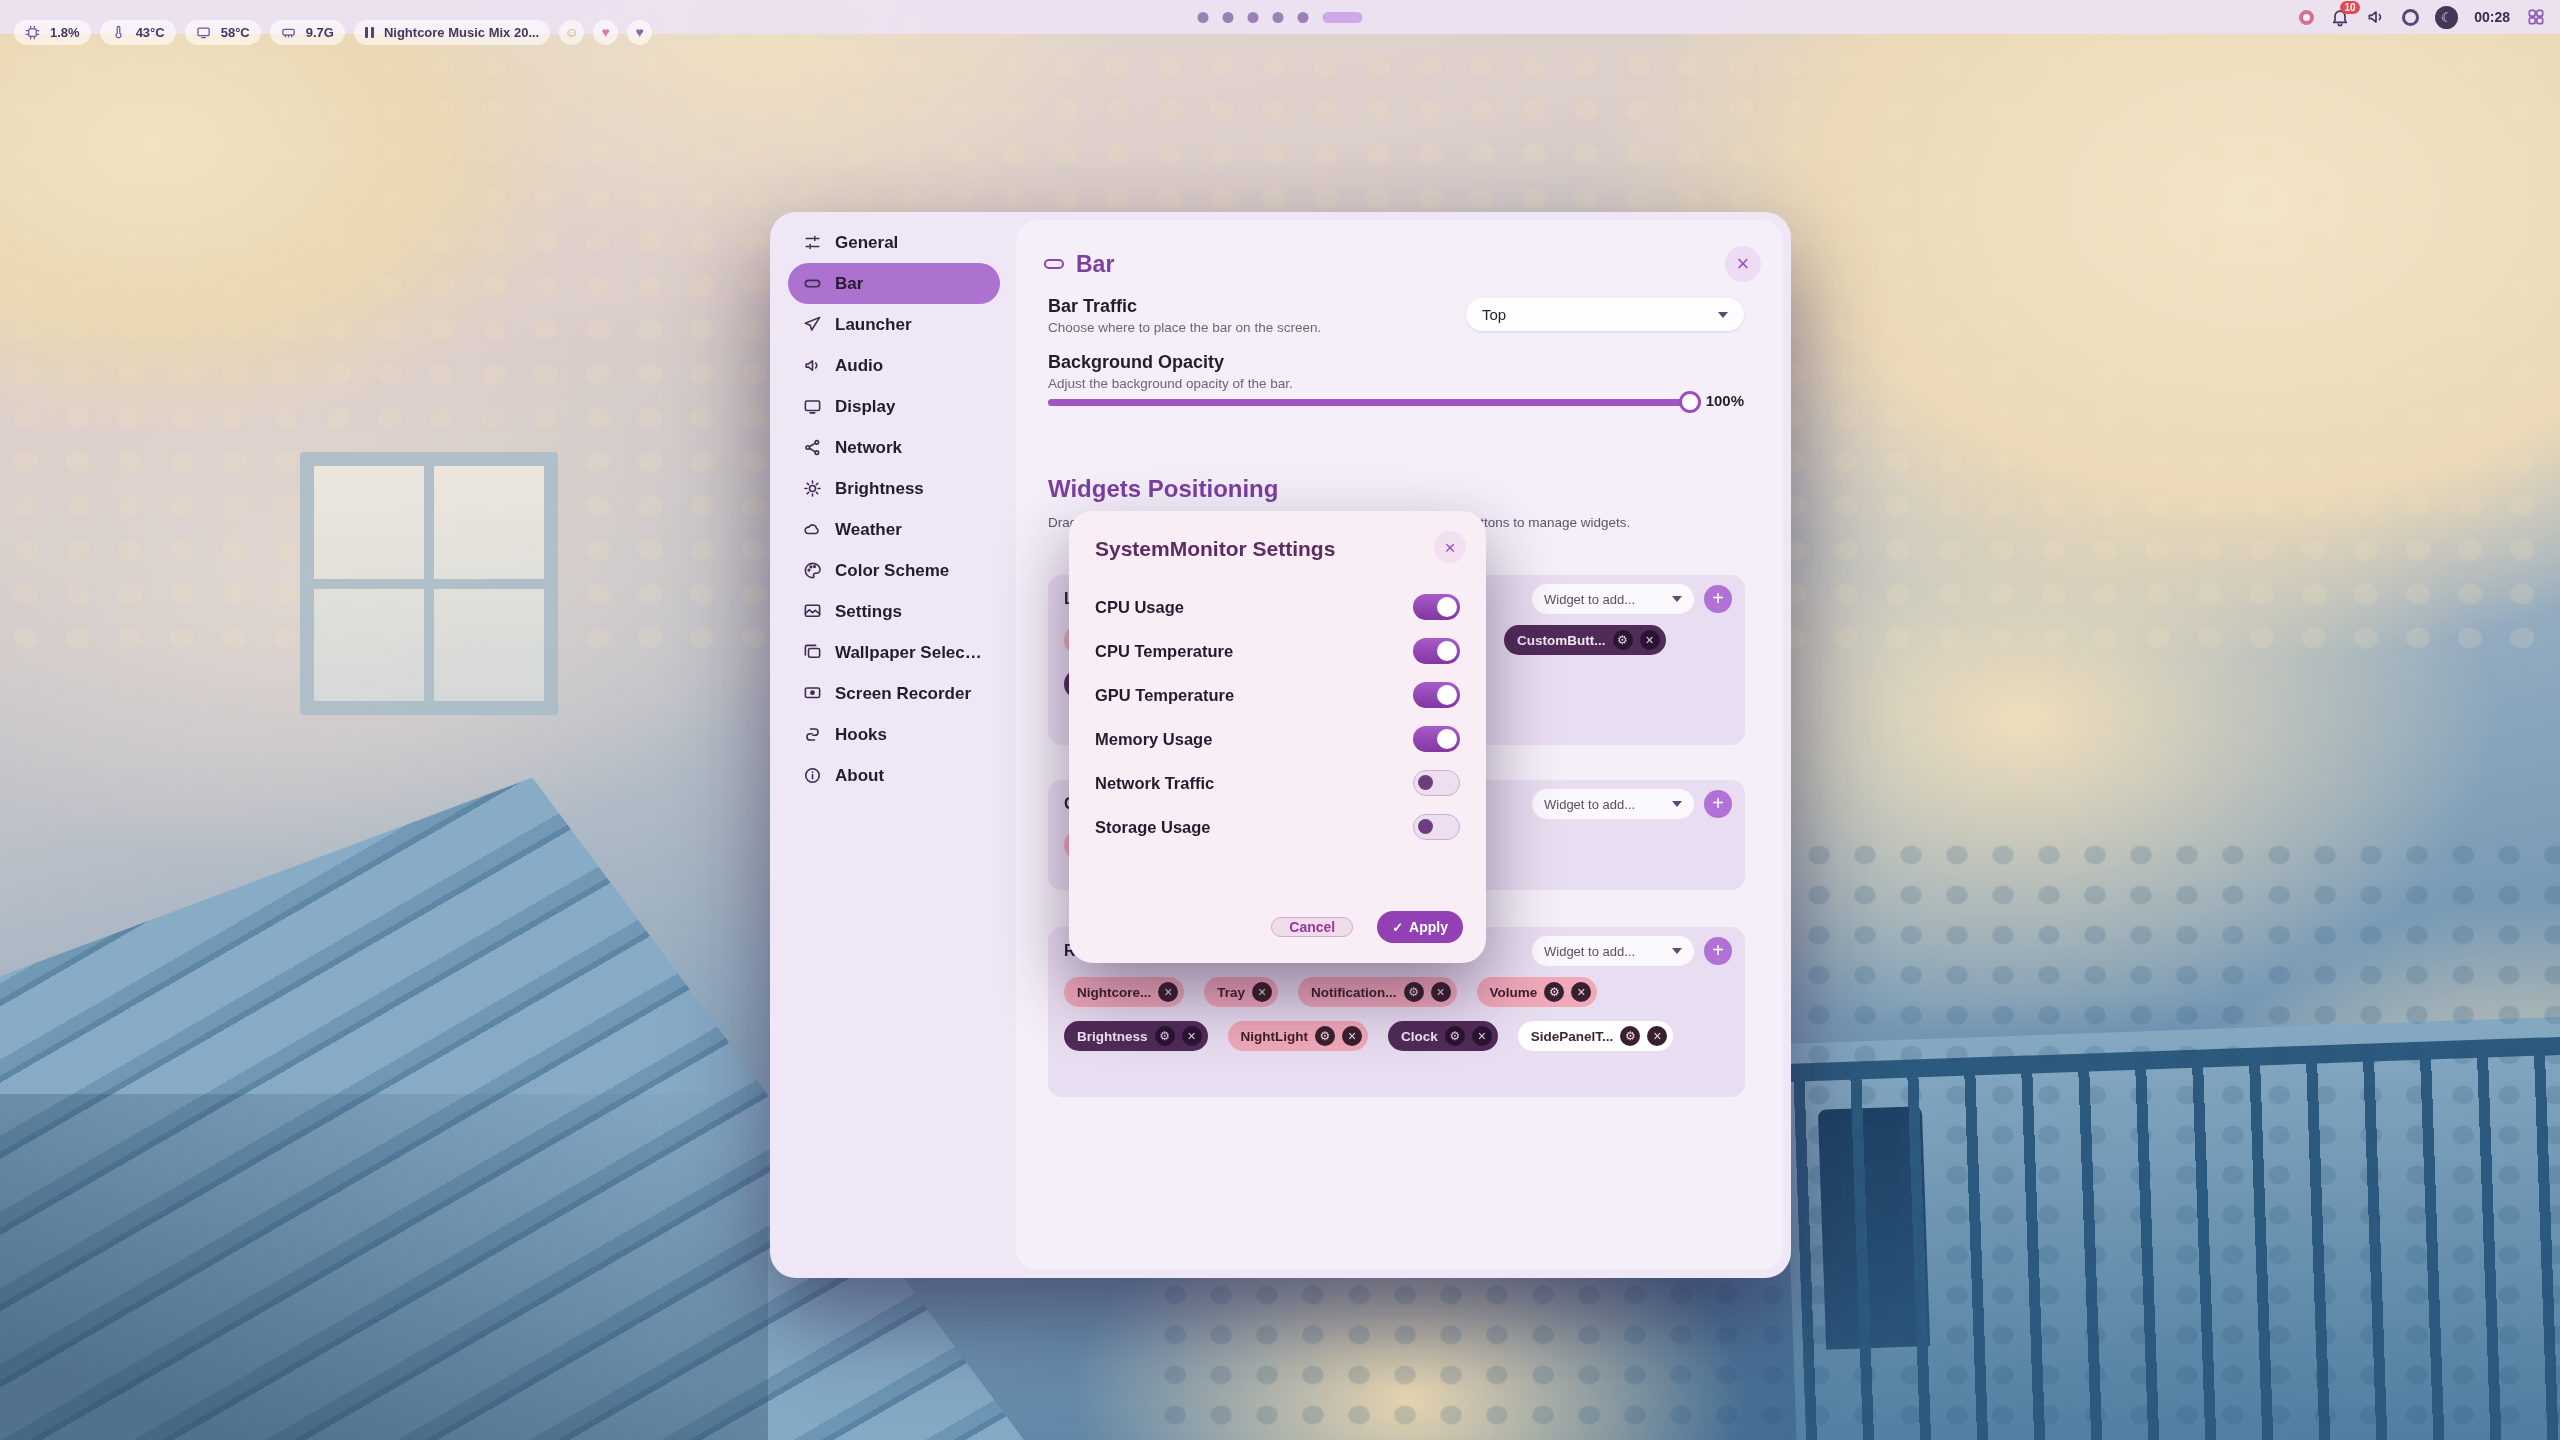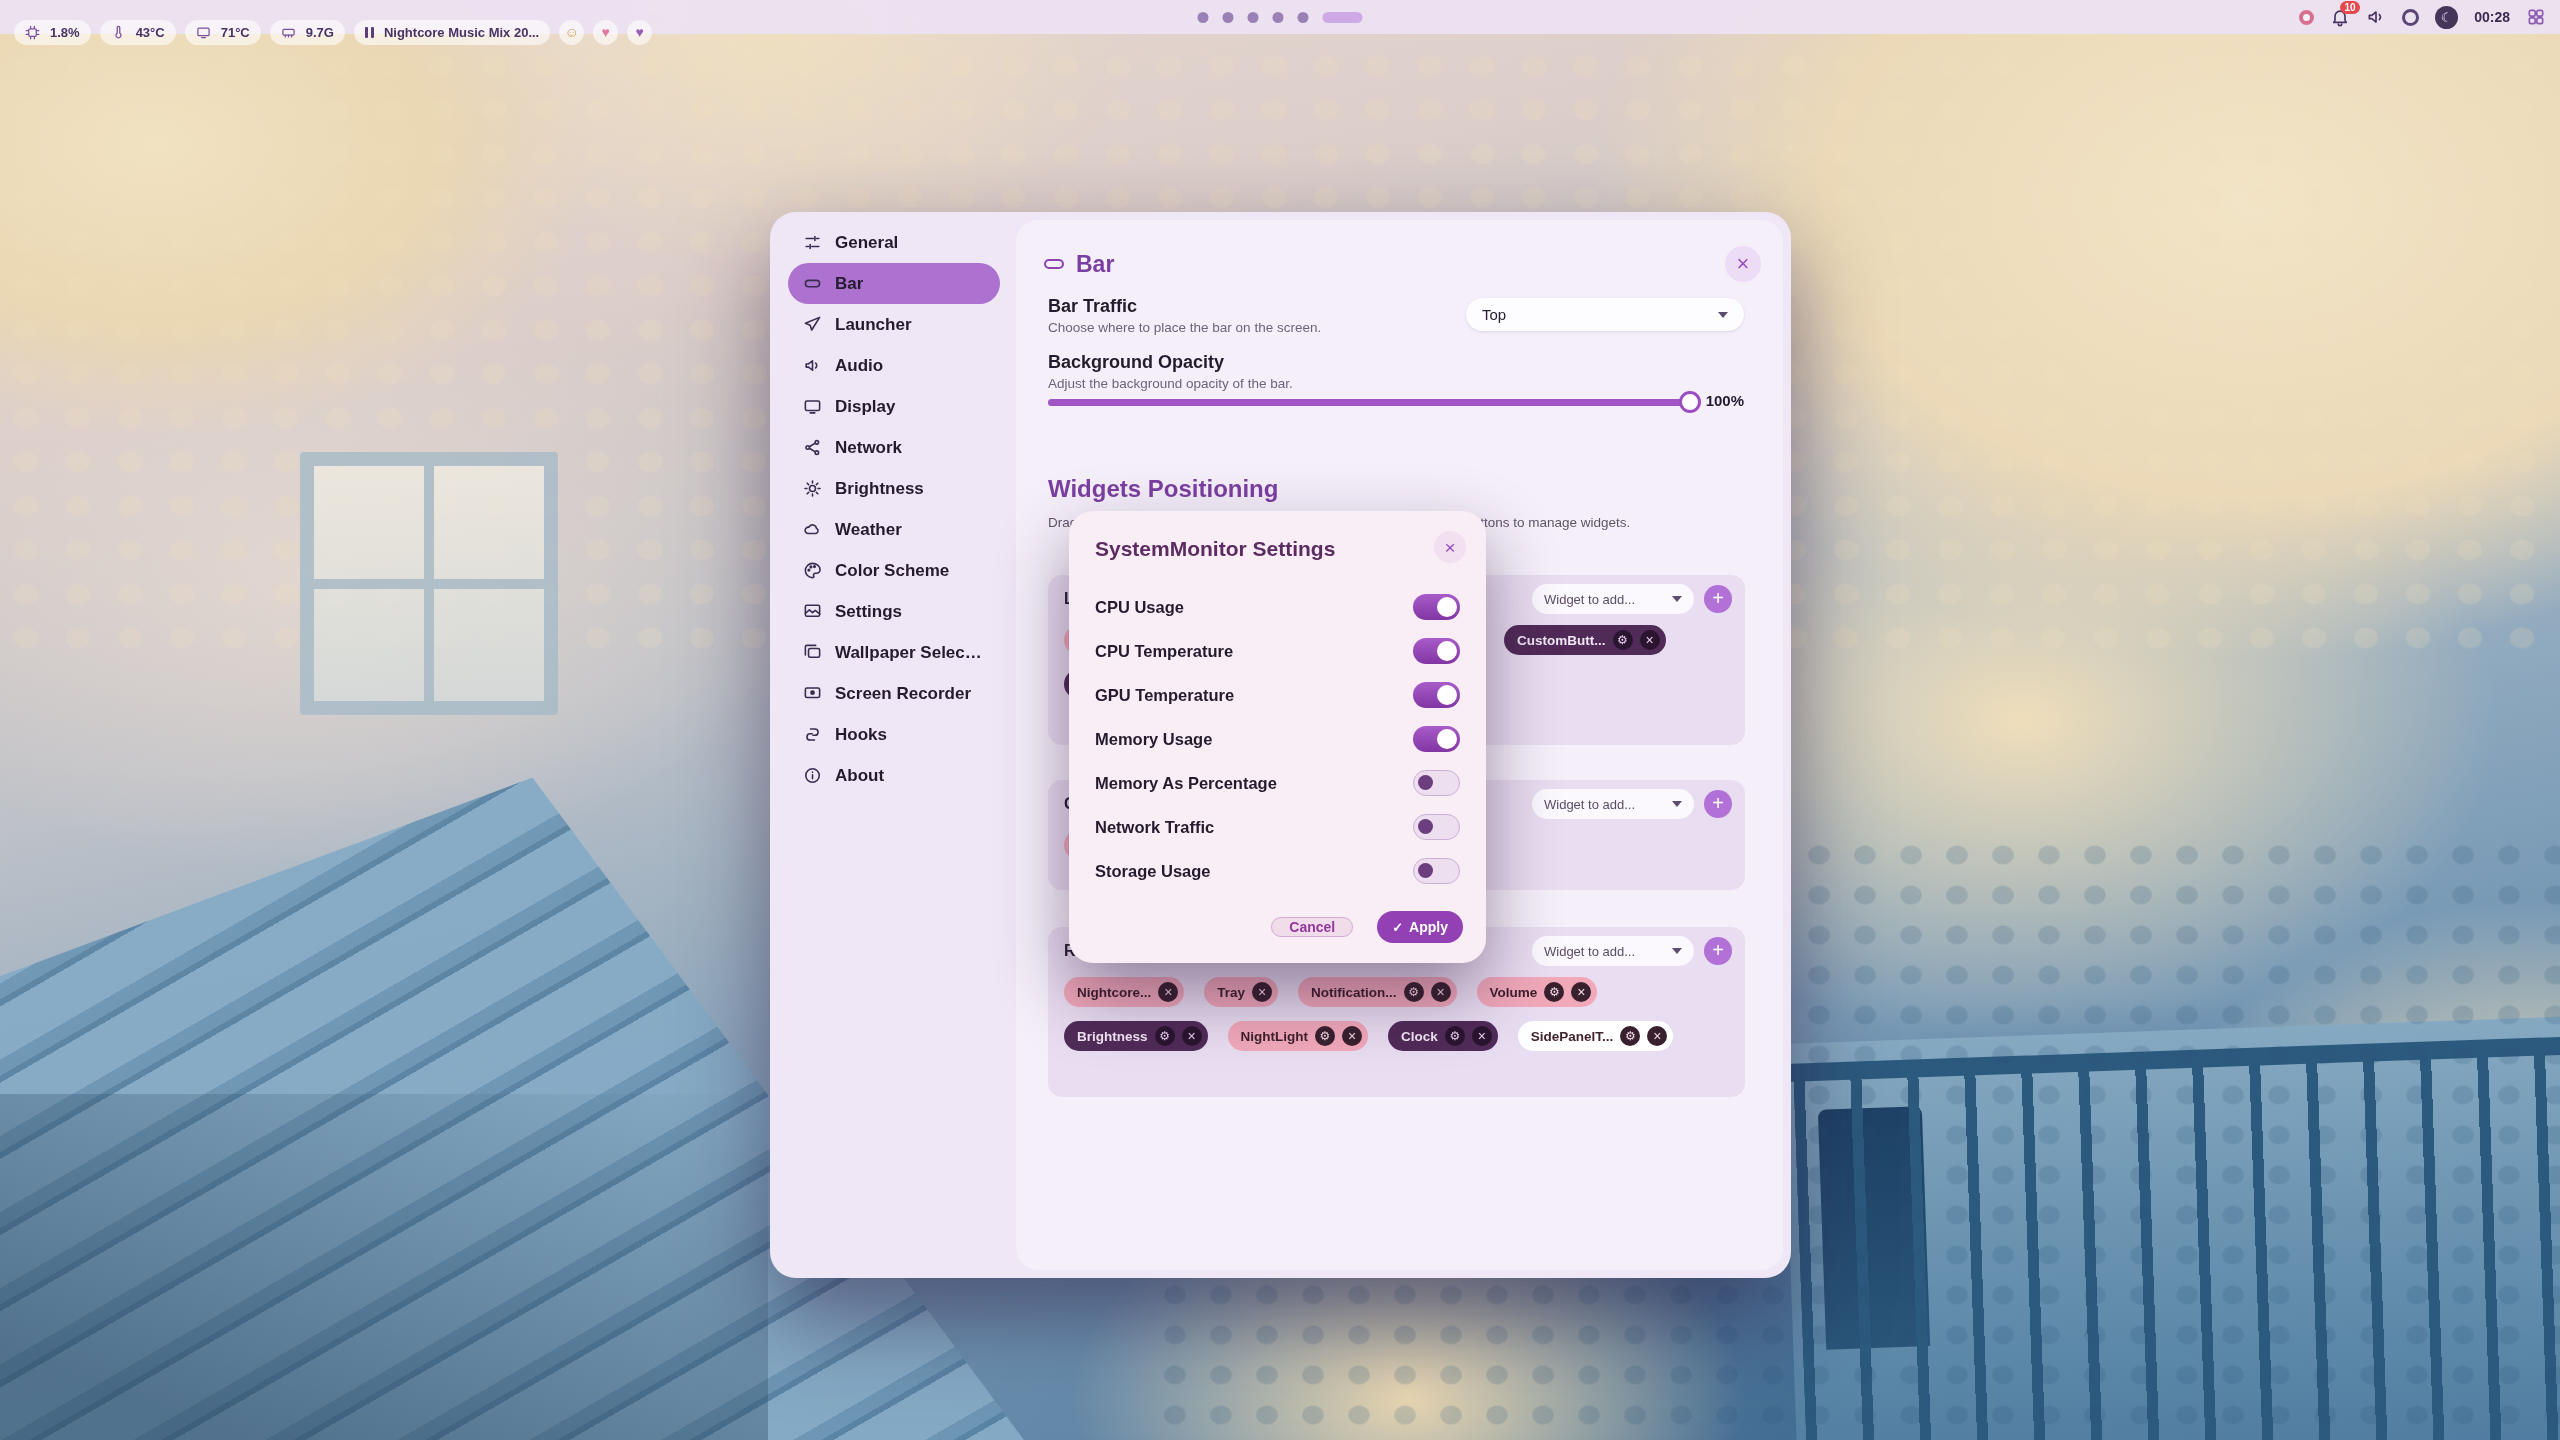--- a/index.html
+++ b/index.html
@@ -190,21 +190,21 @@
             </span>
             <span>43°C</span>
           </div>
           <div class="pill">
             <span class="ic ic-s">
               <svg viewBox="0 0 24 24">
                 <rect x="3" y="5" width="18" height="12" rx="2"></rect>
                 <path d="M9 20h6"></path>
               </svg>
             </span>
-            <span>71°C</span>
+            <span>58°C</span>
           </div>
           <div class="pill">
             <span class="ic ic-s">
               <svg viewBox="0 0 24 24">
                 <rect x="3" y="7" width="18" height="9" rx="2"></rect>
                 <path d="M7 16v3M12 16v3M17 16v3"></path>
               </svg>
             </span>
             <span>9.7G</span>
           </div>
@@ -534,24 +534,20 @@
         </div>
         <div class="trow">
           <span class="tlabel">GPU Temperature</span>
           <div class="switch on"></div>
         </div>
         <div class="trow">
           <span class="tlabel">Memory Usage</span>
           <div class="switch on"></div>
         </div>
         <div class="trow">
-          <span class="tlabel">Memory As Percentage</span>
-          <div class="switch off"></div>
-        </div>
-        <div class="trow">
           <span class="tlabel">Network Traffic</span>
           <div class="switch off"></div>
         </div>
         <div class="trow">
           <span class="tlabel">Storage Usage</span>
           <div class="switch off"></div>
         </div>
       </div>
     <div class="modal-actions">
       <button class="btn-cancel">Cancel</button>

